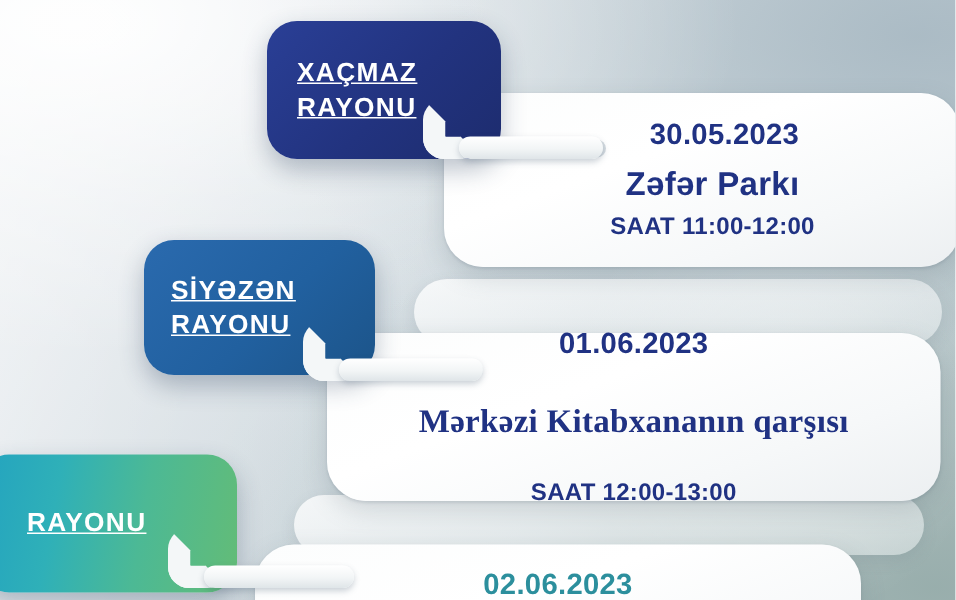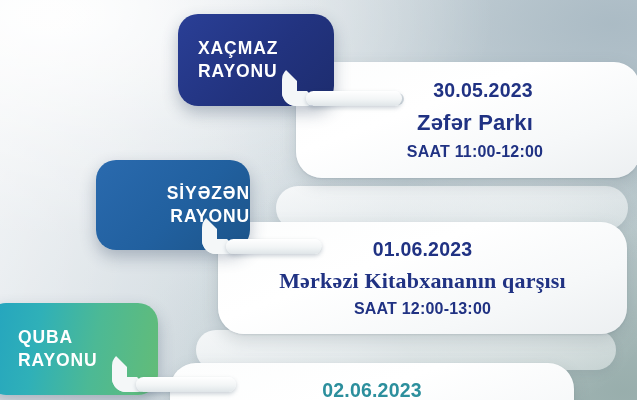--- a/index.html
+++ b/index.html
@@ -58,21 +58,21 @@
   .card-line.time   { font-size: 16px; }
 
   #card-1 {
     left: 296px; top: 62px; width: 330px; height: 116px;
     padding-left: 14px;
   }
   #card-1 .card-line.date  { margin-bottom: 8px; margin-left: 16px; }
   #card-1 .card-line.place { margin-bottom: 7px; }
 
   #card-2 {
-    left: 218px; top: 222px; width: 409px; height: 112px;
+    left: 218px; top: 222px; width: 409px; height: 112px; gap: 20px;
   }
   #card-2 .card-line.date  { margin-bottom: 7px; }
   #card-2 .card-line.place { margin-bottom: 6px; font-family: Liberation Serif, serif; }
 
   #card-3 {
     left: 170px; top: 363px; width: 404px; height: 104px;
     justify-content: flex-start;
     padding-top: 16px;
   }
   #card-3 .card-line { color: #2c8f9d; }
@@ -98,32 +98,32 @@
     box-sizing: border-box;
     box-shadow: 0 7px 16px rgba(40,60,90,0.30);
   }
   .badge-label {
     color: #ffffff;
     font-weight: bold;
     font-size: 17.5px;
     letter-spacing: 0.9px;
     line-height: 1.32;
     white-space: nowrap;
+    text-decoration: underline;
   }
 
   #badge-xacmaz {
     left: 178px; top: 14px; width: 156px; height: 92px;
     padding: 0 0 0 20px;
     background: linear-gradient(135deg, #2a3f96 0%, #22337f 55%, #1d2c6e 100%);
   }
   #badge-siyezen {
     left: 96px; top: 160px; width: 154px; height: 90px;
     padding: 0 0 0 18px;
     background: linear-gradient(135deg, #2a6aae 0%, #21609f 55%, #1c5489 100%);
-    align-items: flex-end;
   }
   #badge-quba {
     left: -14px; top: 303px; width: 172px; height: 92px;
     padding: 0 0 0 32px;
     background: linear-gradient(100deg, #23a3c0 0%, #2fb0b8 30%, #4cb995 62%, #63bc77 100%);
   }
 
   
   .connector {
     position: absolute;
@@ -213,21 +213,20 @@
     <div class="conn-hook"></div>
     <div class="conn-nub"></div>
     <div class="conn-bar"></div>
   </div>
 
   <div class="card" id="card-3">
     <div class="card-line date">02.06.2023</div>
   </div>
 
   <div class="badge" id="badge-quba">
-    <div class="badge-label">QUBA</div>
     <div class="badge-label">RAYONU</div>
   </div>
 
   <div class="connector" id="conn-3">
     <div class="conn-hook"></div>
     <div class="conn-nub"></div>
     <div class="conn-bar"></div>
   </div>
 
 </div>

